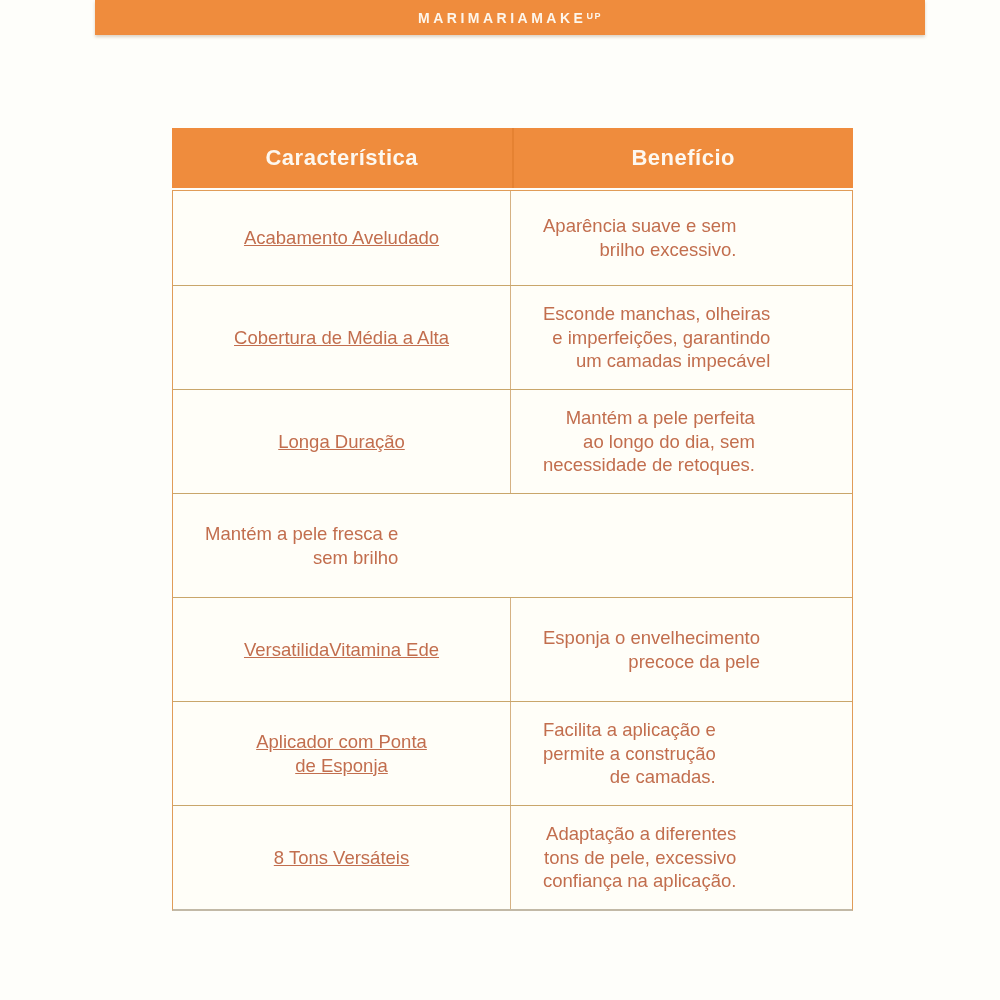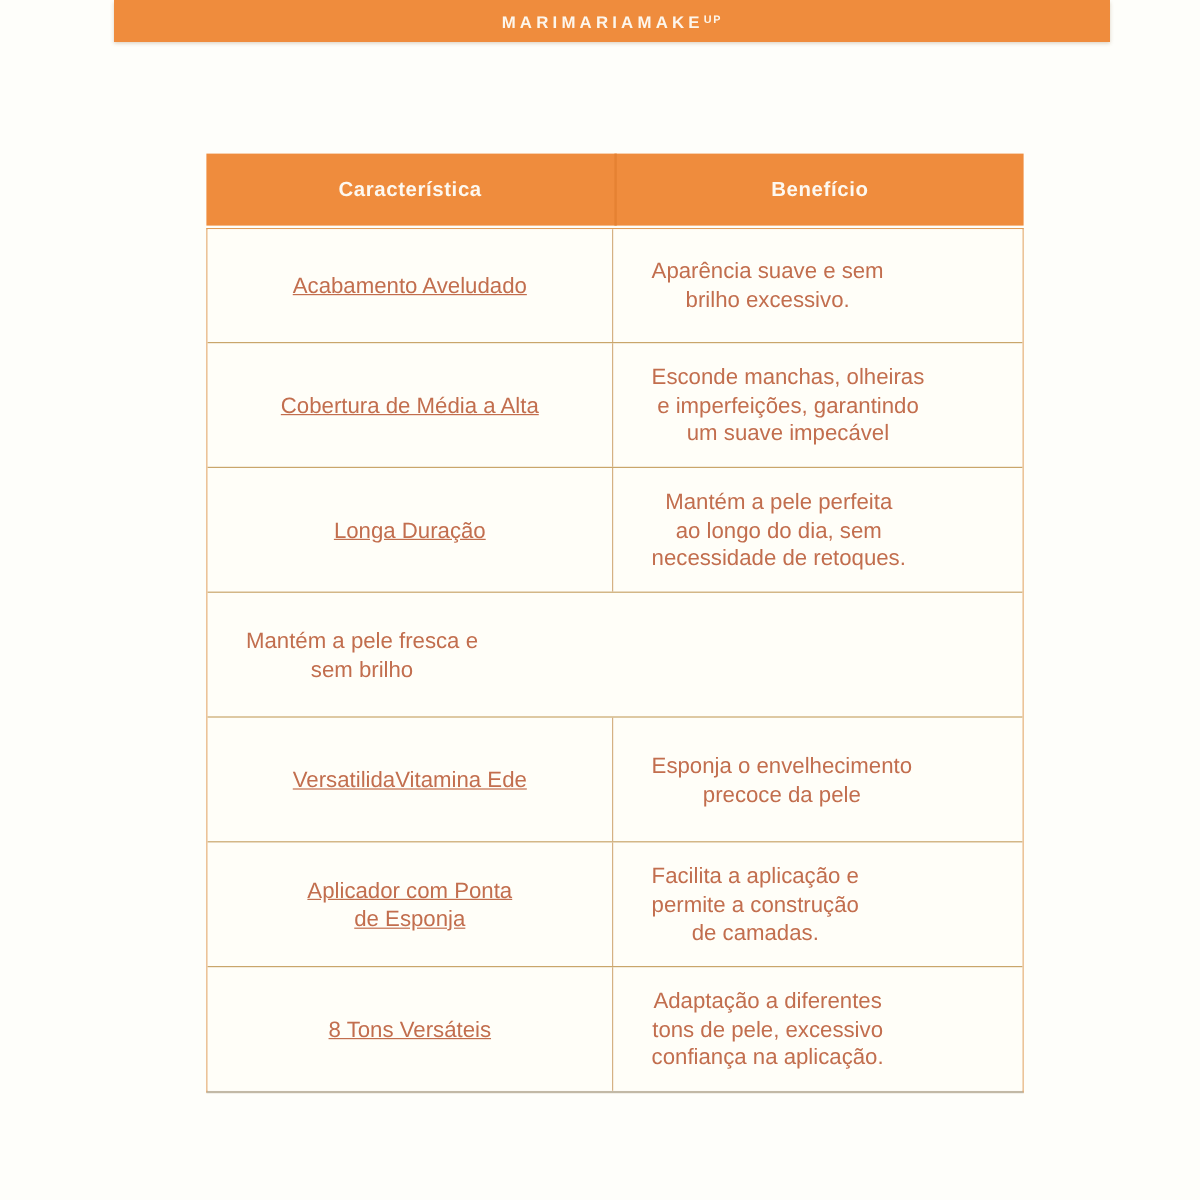--- a/index.html
+++ b/index.html
@@ -54,21 +54,21 @@
     height: 60px;
     background: #ef8c3d;
   }
   .t-header .h-cell {
     flex: 1 1 50%;
     display: flex;
     align-items: center;
     justify-content: center;
     color: #fdf8f0;
     font-weight: bold;
-    font-size: 17px;
+    font-size: 22px;
     letter-spacing: 0.5px;
   }
   .t-header .h-cell:first-child {
     border-right: 2px solid #e6argh; 
   }
   .t-header .h-divider {
     width: 2px;
     background: #e58232;
   }
 
@@ -99,21 +99,21 @@
     text-align: center;
     border-right: 1.5px solid #d5b183;
     padding: 8px 14px;
     text-decoration: underline;
   }
   .cell-benefit {
     flex: 1 1 auto;
     display: flex;
     align-items: center;
     justify-content: flex-start;
-    text-align: center;
+    text-align: right;
     padding: 8px 14px 8px 32px;
   }
 </style>
 </head>
 <body>
 
 <div class="topbar">
   <div class="logo">
     <span>MARIMARIAMAKE</span>
       <span class="logo-sup">UP</span>
@@ -133,21 +133,21 @@
     <div class="t-row">
       <div class="cell cell-feature">Acabamento Aveludado</div>
       <div class="cell cell-benefit">Aparência suave e sem
 brilho excessivo.</div>
     </div>
 
     <div class="t-row">
       <div class="cell cell-feature">Cobertura de Média a Alta</div>
       <div class="cell cell-benefit">Esconde manchas, olheiras
 e imperfeições, garantindo
-um suave impecável</div>
+um camadas impecável</div>
     </div>
 
     <div class="t-row">
       <div class="cell cell-feature">Longa Duração</div>
       <div class="cell cell-benefit">Mantém a pele perfeita
 ao longo do dia, sem
 necessidade de retoques.</div>
     </div>
 
     <div class="t-row">

